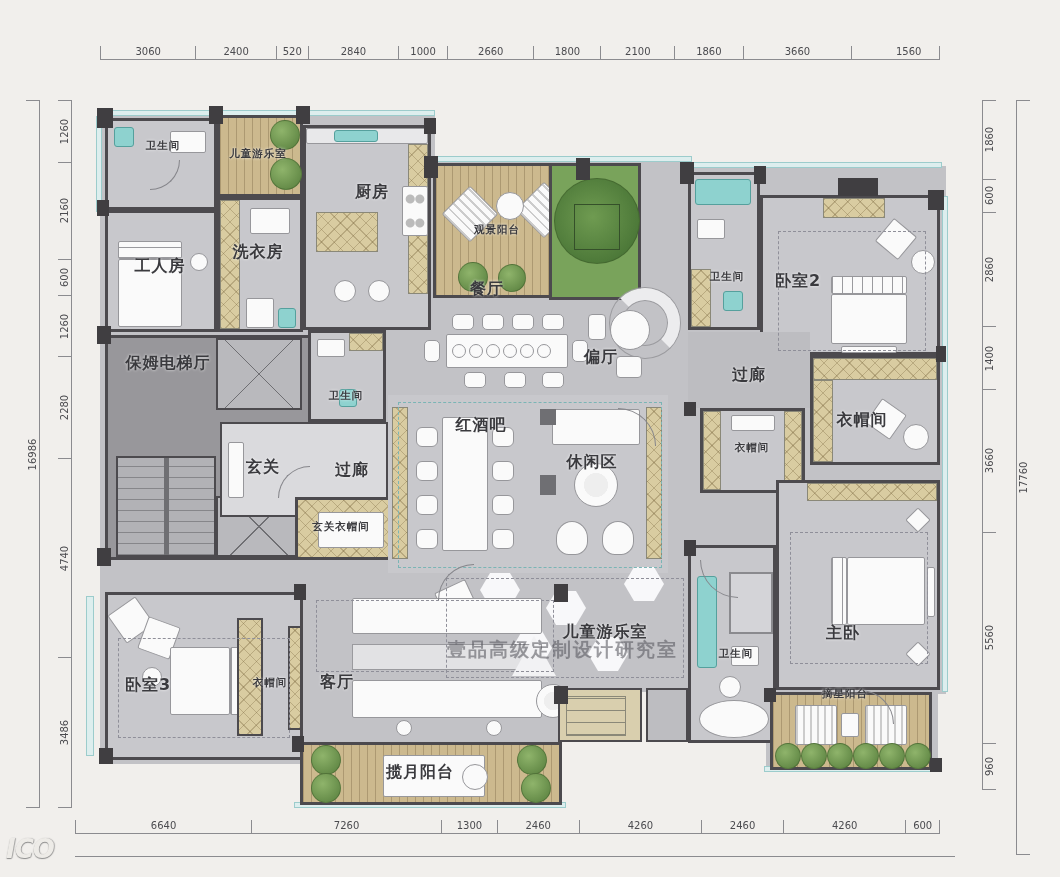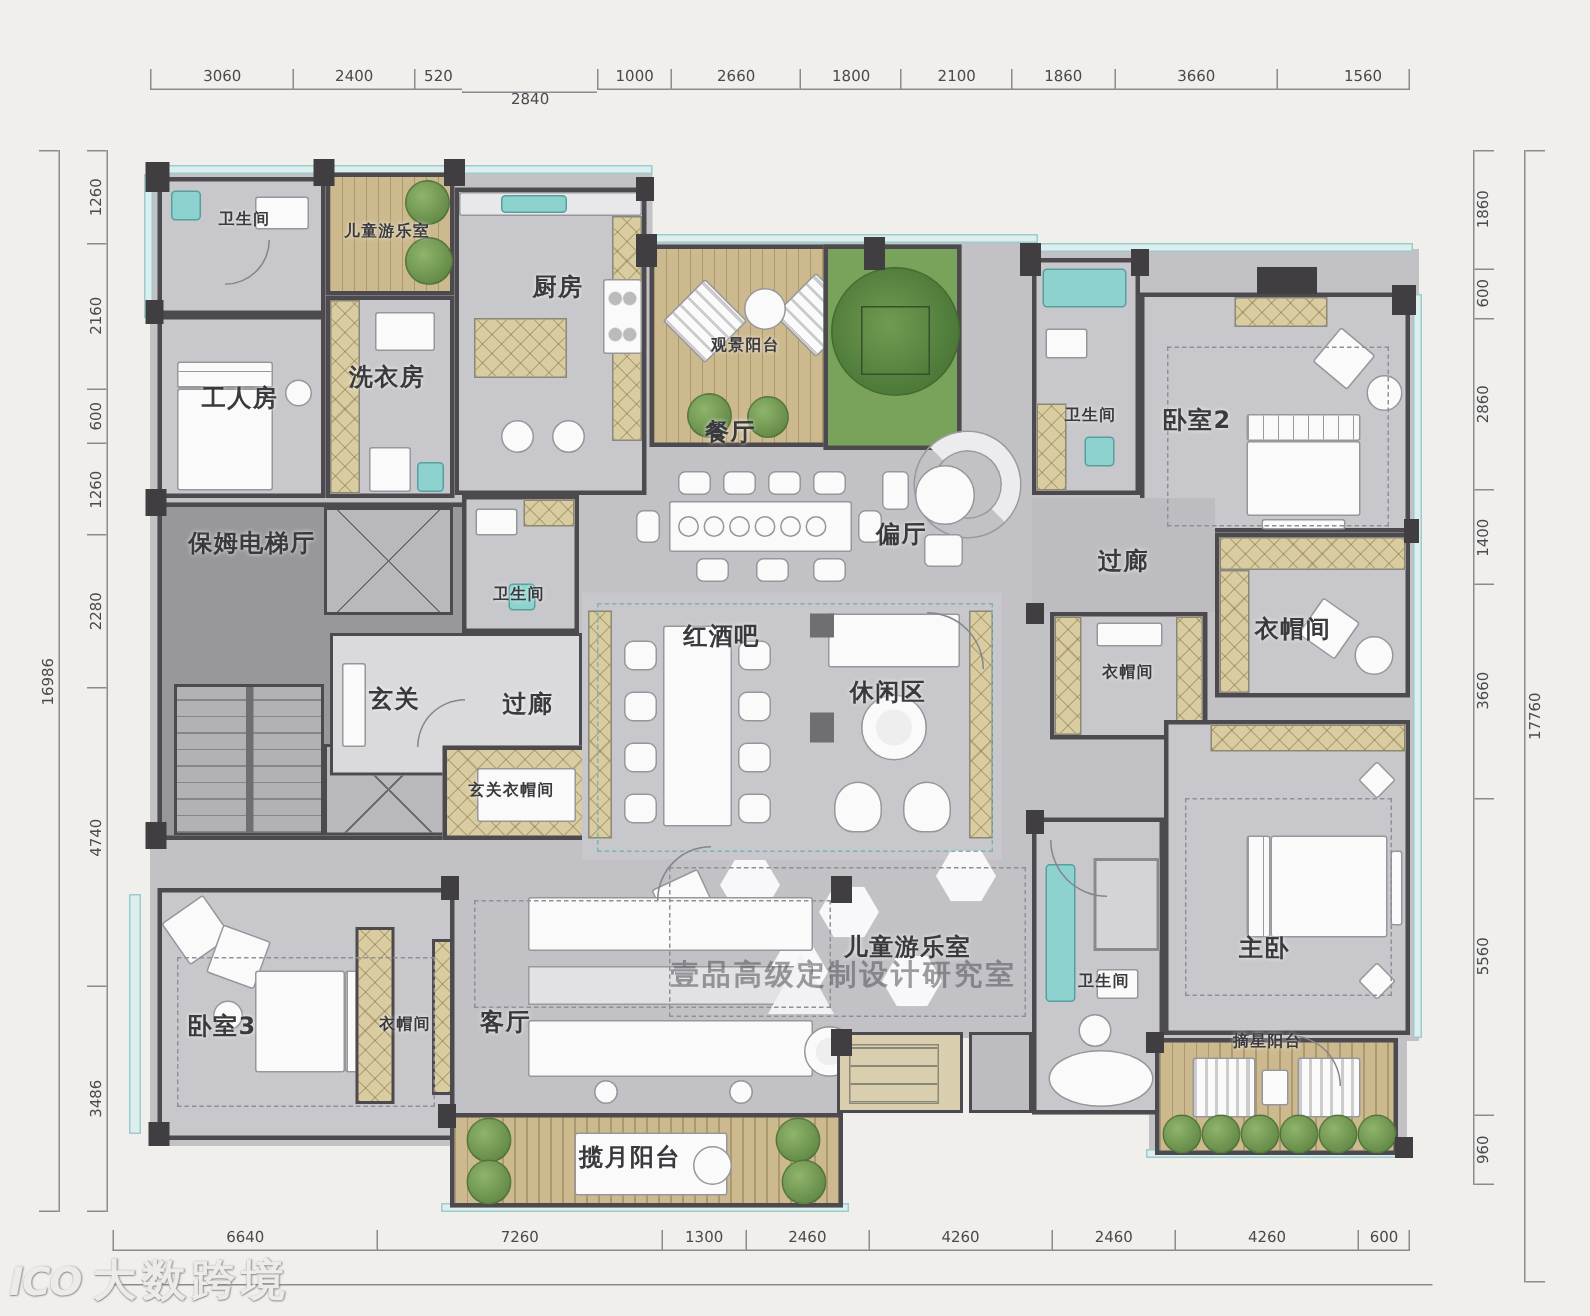--- a/index.html
+++ b/index.html
@@ -42,21 +42,21 @@
   .dim-h{display:flex;}
   .dim-h .dim-seg{position:relative;border-left:1px solid #8b8b8f;border-bottom:1px solid #8b8b8f;
     display:flex;justify-content:center;align-items:flex-start;line-height:11px;}
   .dim-h .dim-seg:last-child{border-right:1px solid #8b8b8f;}
   .dim-v{display:flex;flex-direction:column;}
   .dim-v .dim-seg{position:relative;border-top:1px solid #8b8b8f;display:flex;justify-content:center;align-items:center;}
   .dim-v .dim-seg:last-child{border-bottom:1px solid #8b8b8f;}
   .dim-v .dim-label{transform:rotate(-90deg);white-space:nowrap;}
   .line-r{border-right:1px solid #8b8b8f;} .line-l{border-left:1px solid #8b8b8f;}
   .wm-studio{position:absolute;font-size:19px;font-weight:bold;color:rgba(88,88,94,.58);letter-spacing:2px;z-index:40;white-space:nowrap;}
-  .wm-brand{position:absolute;z-index:40;font-weight:bold;color:#edebe7;display:flex;align-items:baseline;gap:8px;
+  .wm-brand{position:absolute;z-index:40;font-weight:bold;color:#edebe7;display:flex;align-items:baseline;gap:18px;
     text-shadow:0 1px 1px rgba(130,130,130,.9),1px 0 1px rgba(130,130,130,.6);}
 </style>
 </head>
 <body>
 
 <div class="abs" style="left:0;top:0;width:1060px;height:877px;">
 
   <div class="base" style="left:100px;top:112px;width:335px;height:452px;"></div>
   <div class="base" style="left:430px;top:158px;width:260px;height:434px;"></div>
   <div class="base" style="left:688px;top:166px;width:258px;height:528px;"></div>
@@ -367,21 +367,21 @@
   <div class="dim dim-h" style="left:100px;top:46px;width:840px;height:14px;">
       <div class="dim-seg" style="flex-grow: 3060;">
         <span class="dim-label">3060</span>
       </div>
       <div class="dim-seg" style="flex-grow: 2400;">
         <span class="dim-label">2400</span>
       </div>
       <div class="dim-seg" style="flex-grow: 520;">
         <span class="dim-label">520</span>
       </div>
-      <div class="dim-seg" style="flex-grow: 2840; margin-top: 15px;">
+      <div class="dim-seg" style="flex-grow: 2840;">
         <span class="dim-label">2840</span>
       </div>
       <div class="dim-seg" style="flex-grow: 1000;">
         <span class="dim-label">1000</span>
       </div>
       <div class="dim-seg" style="flex-grow: 2660;">
         <span class="dim-label">2660</span>
       </div>
       <div class="dim-seg" style="flex-grow: 1800;">
         <span class="dim-label">1800</span>
@@ -479,15 +479,14 @@
       </div>
       <div class="dim-seg" style="flex-grow: 600;">
         <span class="dim-label">600</span>
       </div>
     </div>
   <div class="abs" style="left:75px;top:856px;width:880px;height:0;border-top:1px solid #8b8b8f;"></div>
 
   <span class="wm-studio" style="left:447px;top:637px;">壹品高级定制设计研究室</span>
   <div class="wm-brand" style="left:6px;top:834px;">
     <span style="font-size:26px;font-style:italic;letter-spacing:-1px;">ICO</span>
-    <span style="font-size:29px;letter-spacing:4px;">大数跨境</span>
   </div>
 </div>
 
 </body></html>

